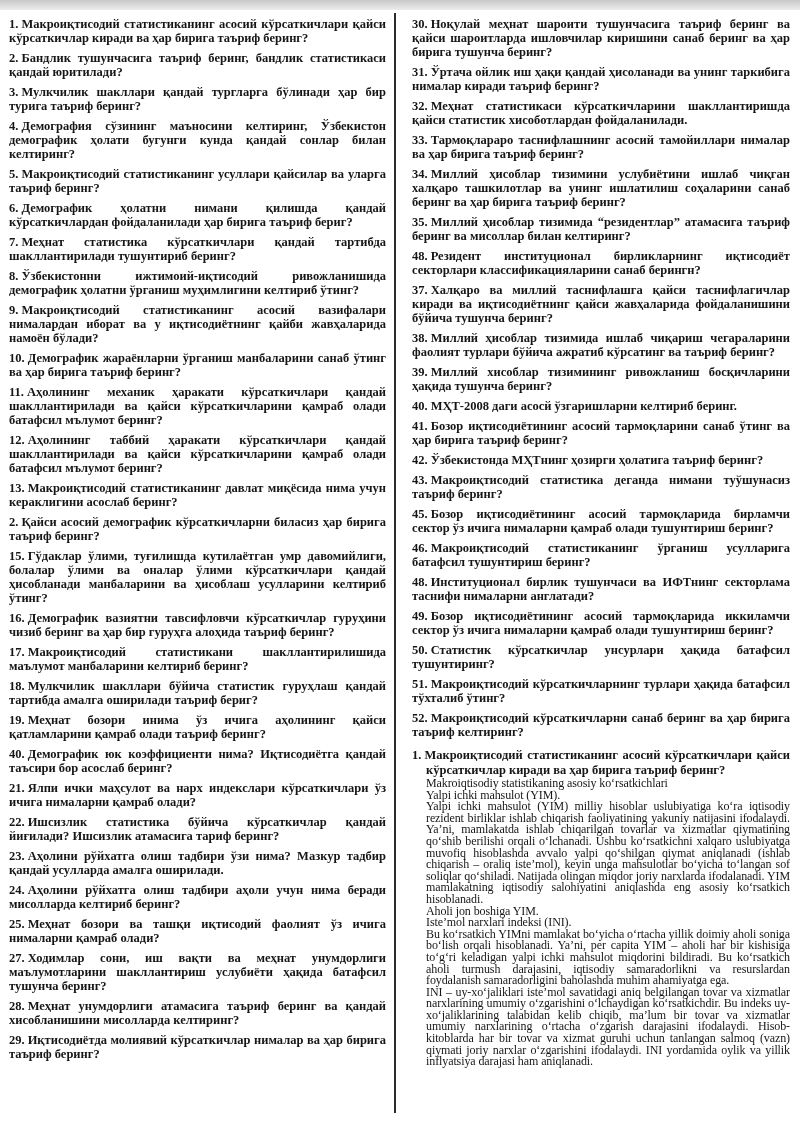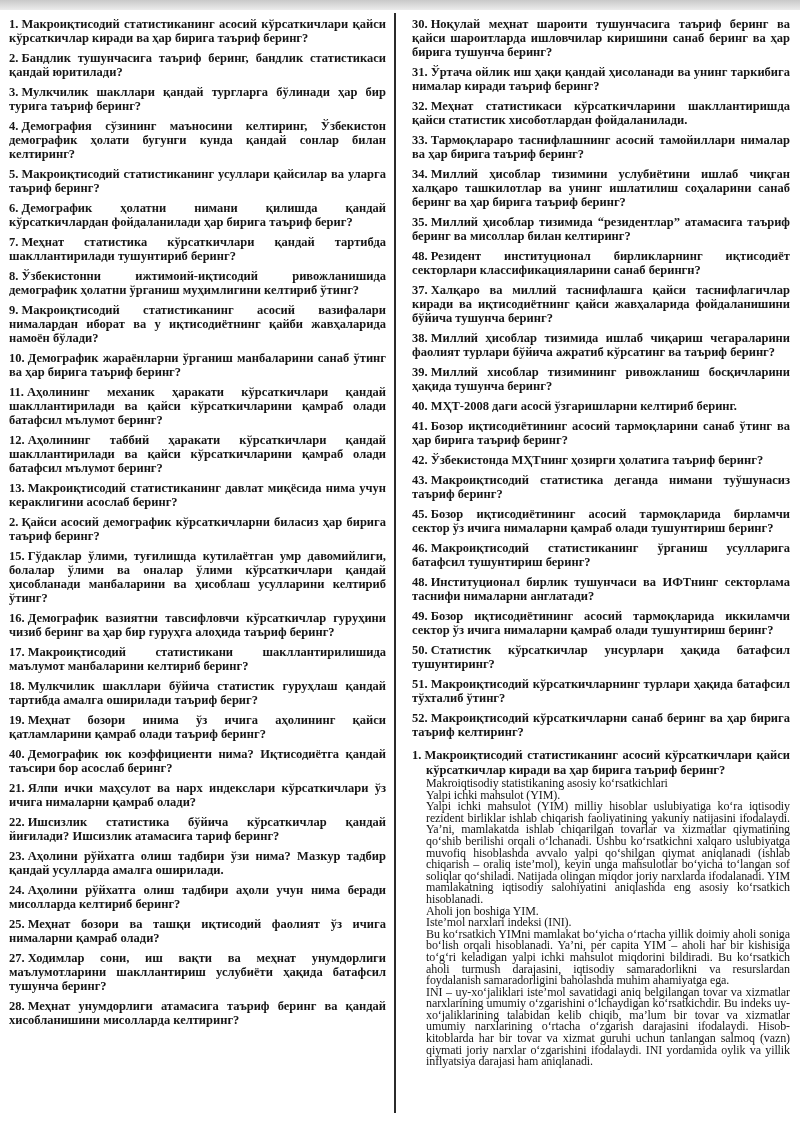--- a/index.html
+++ b/index.html
@@ -95,20 +95,21 @@
 
       <p class="q"><span class="qn">24.</span><span>Аҳолини рўйхатга олиш тадбири аҳоли учун нима беради мисолларда келтириб беринг?</span></p>
 
       <p class="q"><span class="qn">25.</span><span>Меҳнат бозори ва ташқи иқтисодий фаолият ўз ичига нималарни қамраб олади?</span></p>
 
 
       <p class="q"><span class="qn">27.</span><span>Ходимлар сони, иш вақти ва меҳнат унумдорлиги маълумотларини шакллантириш услубиёти ҳақида батафсил тушунча беринг?</span></p>
 
       <p class="q"><span class="qn">28.</span><span>Меҳнат унумдорлиги атамасига таъриф беринг ва қандай хисобланишини мисолларда келтиринг?</span></p>
 
+      <p class="q"><span class="qn">29.</span><span>Иқтисодиётда молиявий кўрсаткичлар нималар ва ҳар бирига таъриф беринг?</span></p>
     </div>
 
   <div class="col col-right">
     <div>
 
         <p class="q"><span class="qn">30.</span><span>Ноқулай меҳнат шароити тушунчасига таъриф беринг ва қайси шароитларда ишловчилар киришини санаб беринг ва ҳар бирига тушунча беринг?</span></p>
 
         <p class="q"><span class="qn">31.</span><span>Ўртача ойлик иш ҳақи қандай ҳисоланади ва унинг таркибига нималар киради таъриф беринг?</span></p>
 
         <p class="q"><span class="qn">32.</span><span>Меҳнат статистикаси кўрсаткичларини шакллантиришда қайси статистик хисоботлардан фойдаланилади.</span></p>

